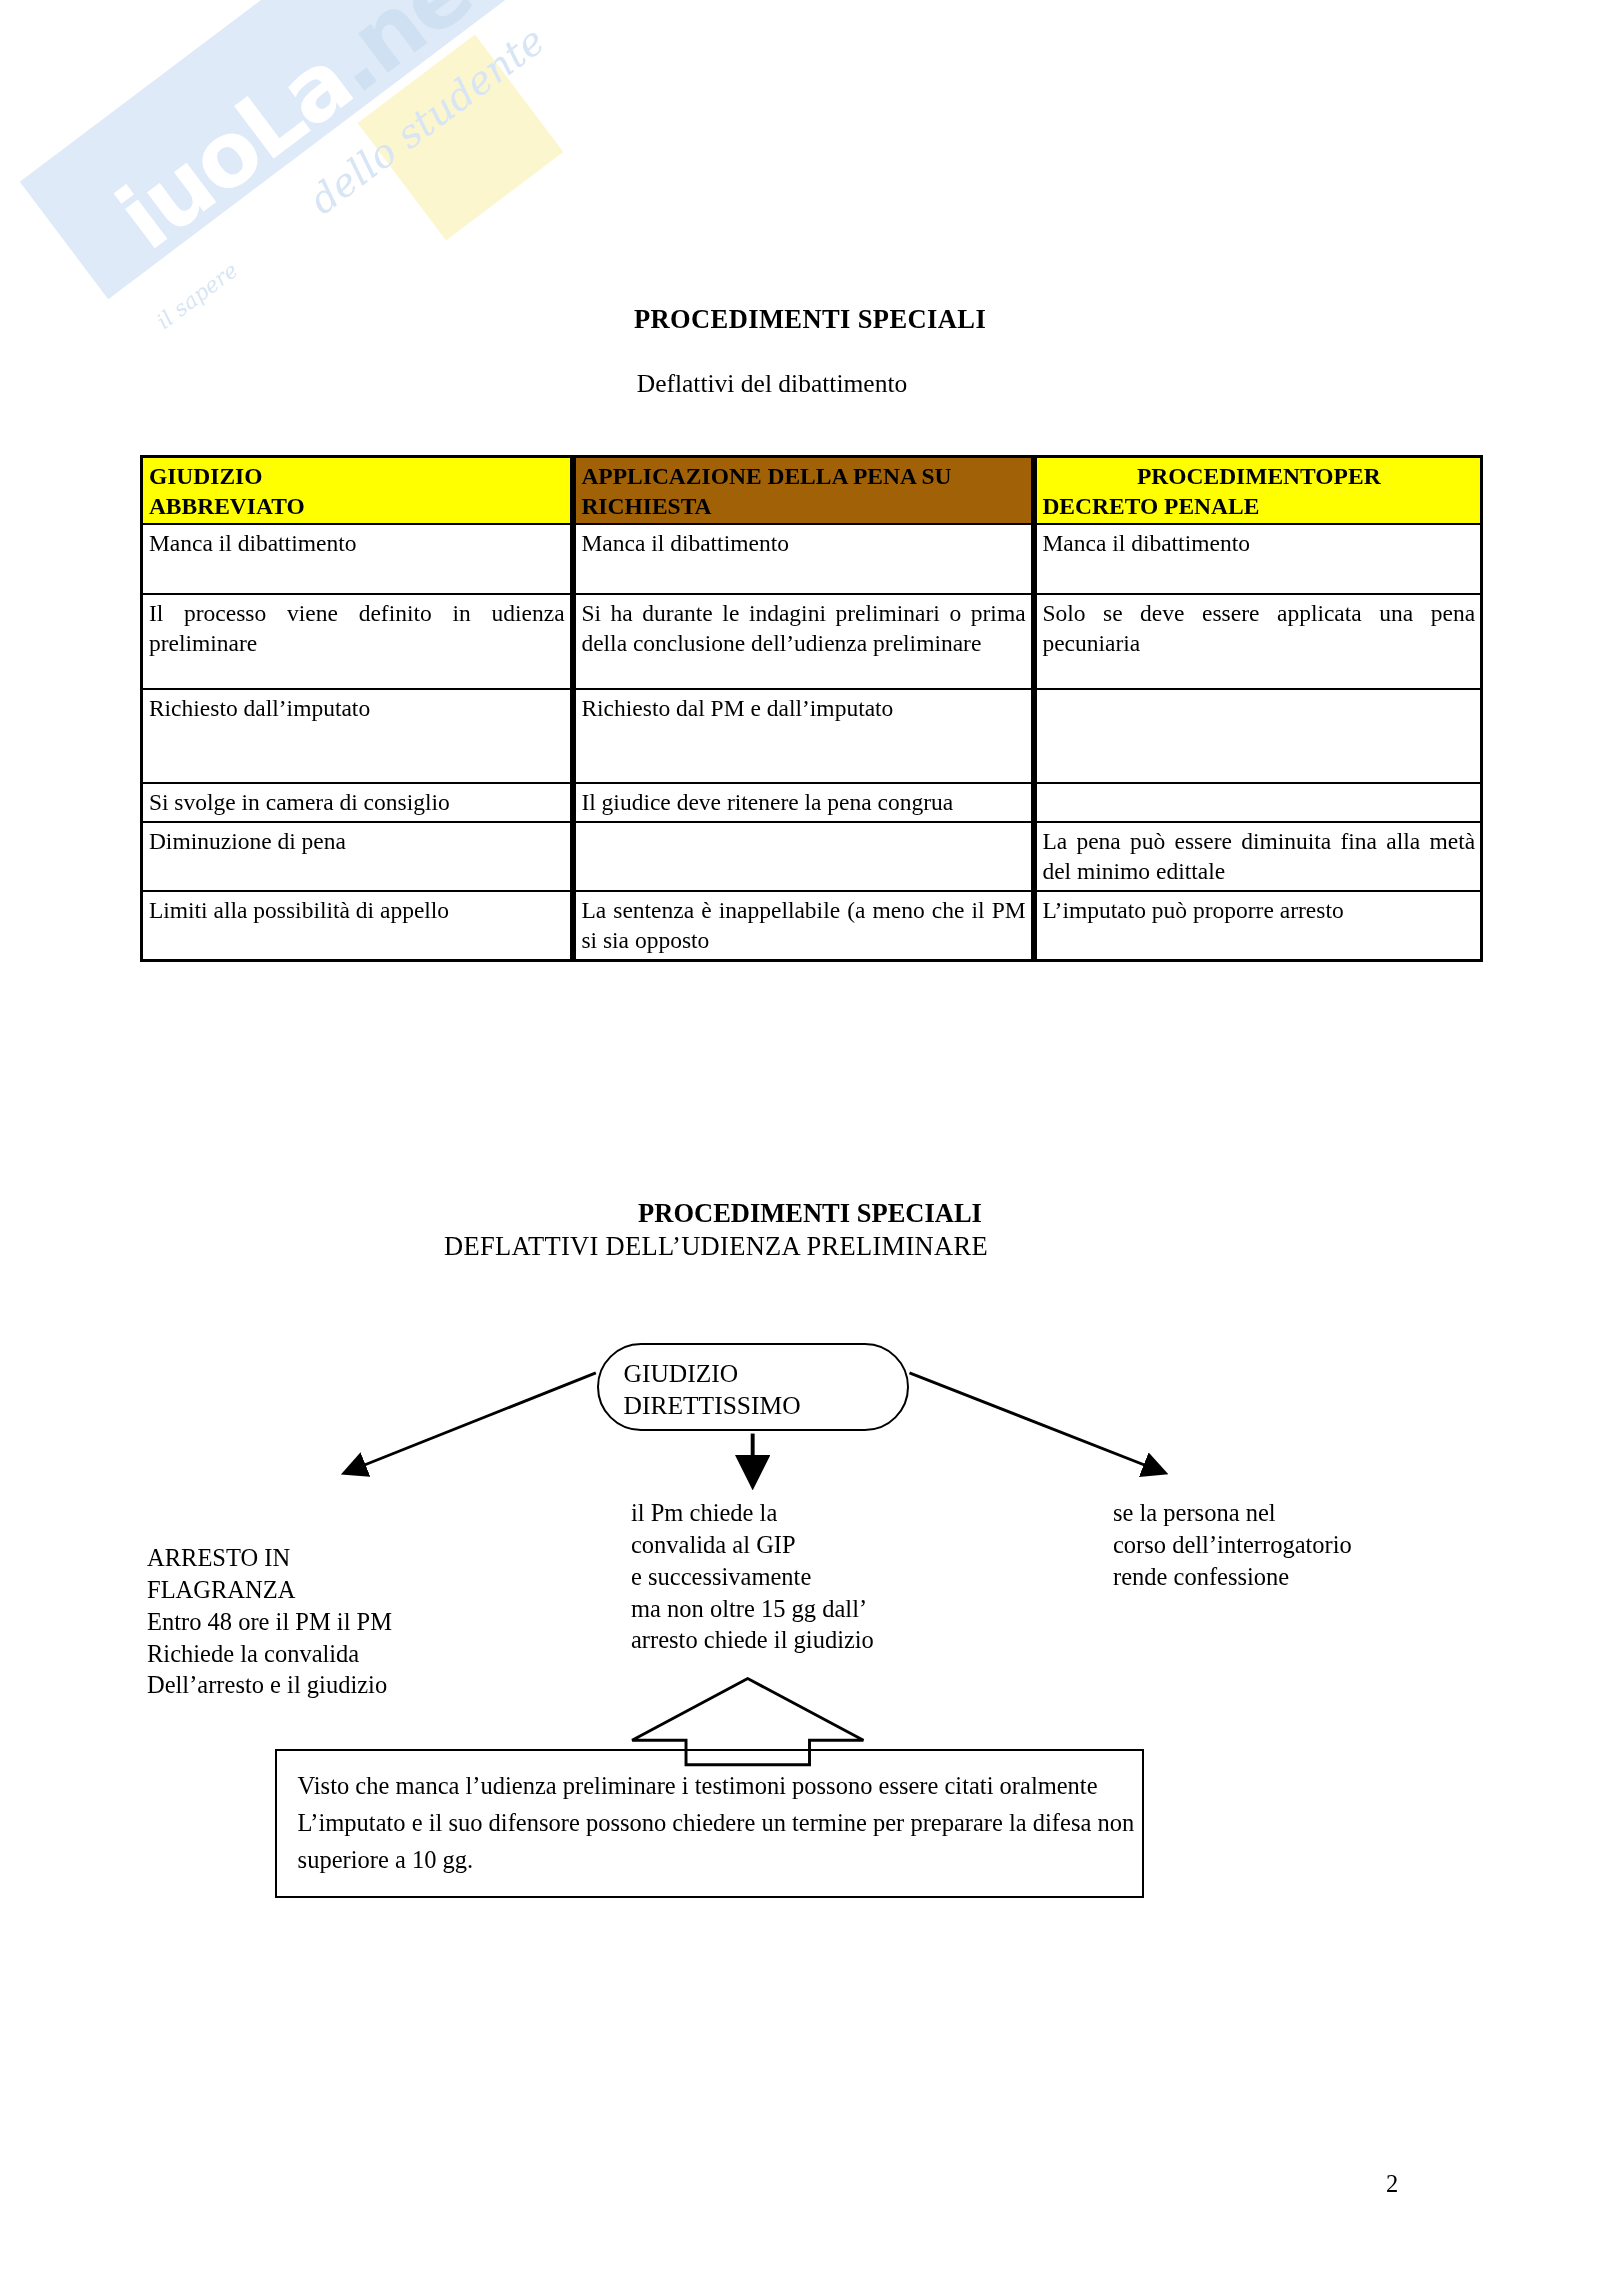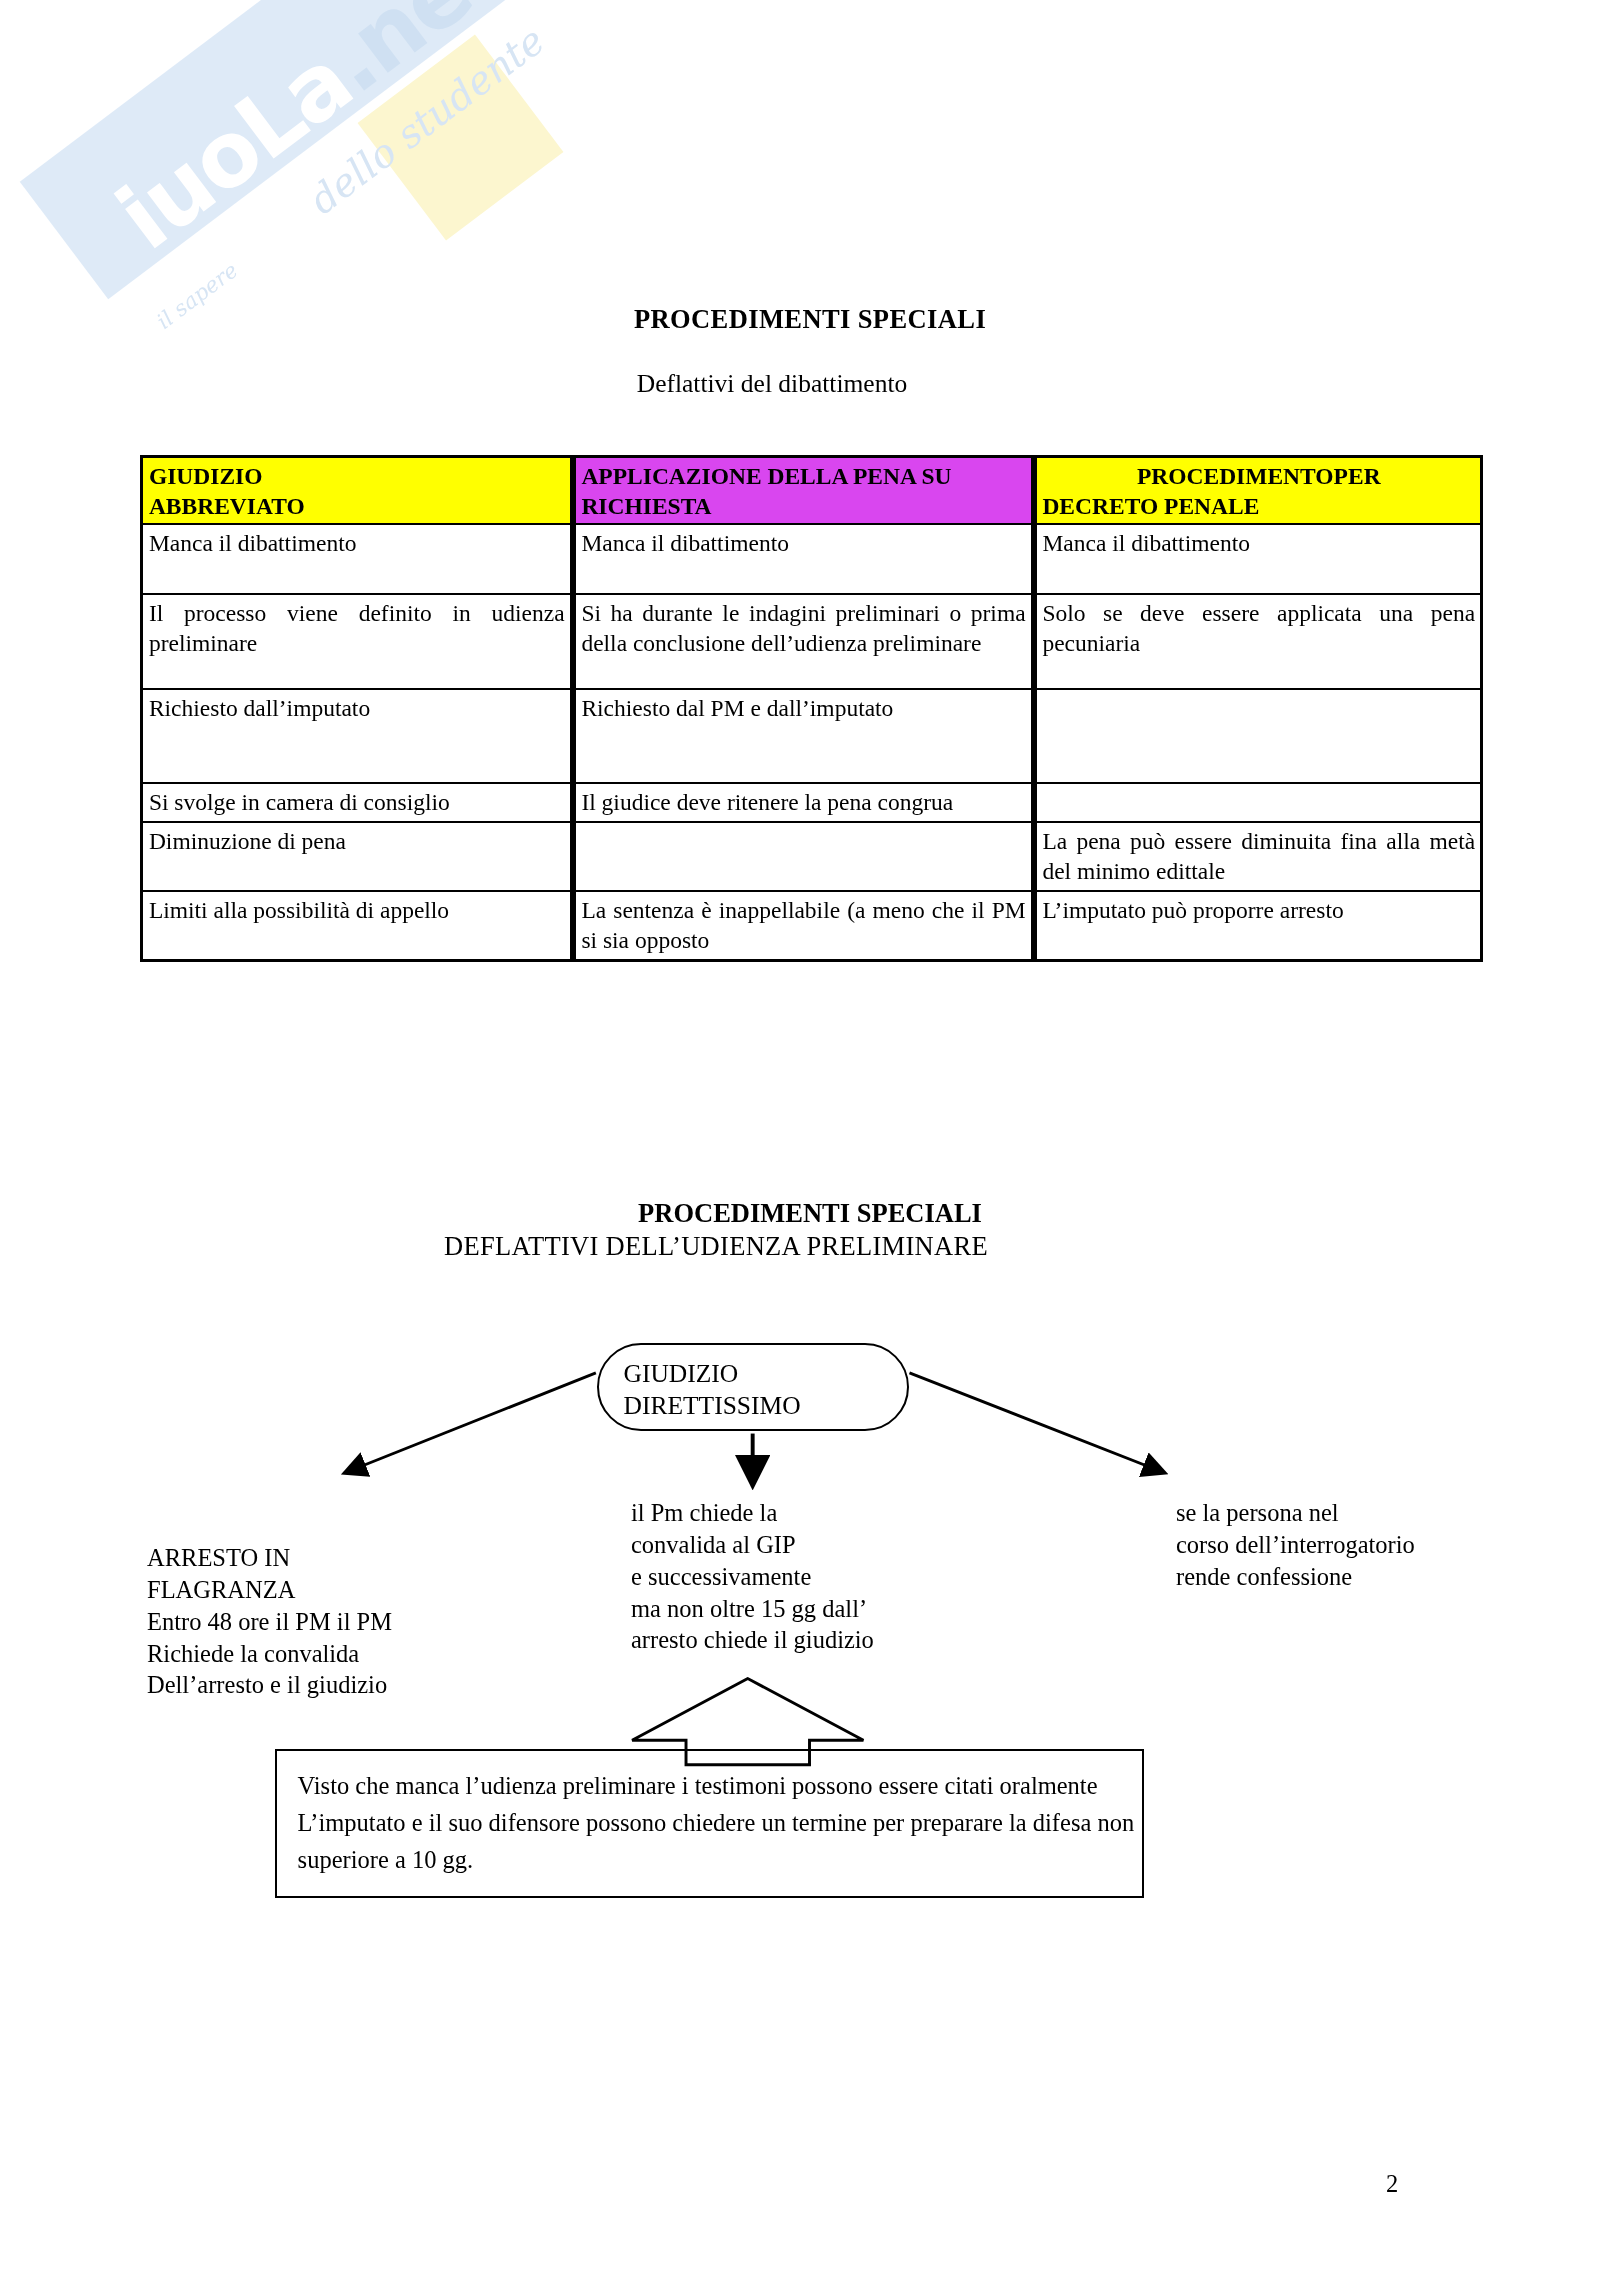--- a/index.html
+++ b/index.html
@@ -139,21 +139,21 @@
     font-weight: bold;
     border-top: 3.9px solid #000;
     padding-bottom: 2px;
   }
   .cmp-table td.sep-l { border-left: 6.9px solid #000; }
   .cmp-table tr:last-child td { border-bottom: 3.9px solid #000; margin-left: 43px; }
   .cmp-table td.outer-l { border-left: 3.9px solid #000; }
   .cmp-table td.outer-r { border-right: 3.9px solid #000; }
 
   .hl-yellow { background: #ffff00; }
-  .hl-cyan   { background: #d946ef; }
+  .hl-cyan   { background: #a16207; }
 
   .just { text-align: justify; }
   .just-line { display: flex; justify-content: center; }
 
   .cell-tall-1 { height: 61px; }
   .cell-tall-2 { height: 86px; }
   .cell-tall-3 { height: 86px; }
   .cell-tall-4 { height: 25.5px; }
   .cell-tall-5 { height: 55px; }
   .cell-tall-6 { height: 55px; }
@@ -212,21 +212,21 @@
 
   .branch {
     position: absolute;
     font-size: 24.5px;
     line-height: 1.30;
     white-space: pre-line;
     z-index: 3;
   }
   .branch-left   { left: 147px;  top: 1497px; width: 412px; margin-top: 45px; }
   .branch-mid    { left: 631px;  top: 1497px; width: 392px; }
-  .branch-right  { left: 1176px; top: 1497px; width: 412px; }
+  .branch-right  { left: 1113px; top: 1497px; width: 412px; }
 
   .bottom-box {
     position: absolute;
     left: 275px;
     top: 1749px;
     width: 869px;
     height: 149px;
     border: 2px solid #000;
     box-sizing: border-box;
     z-index: 3;

